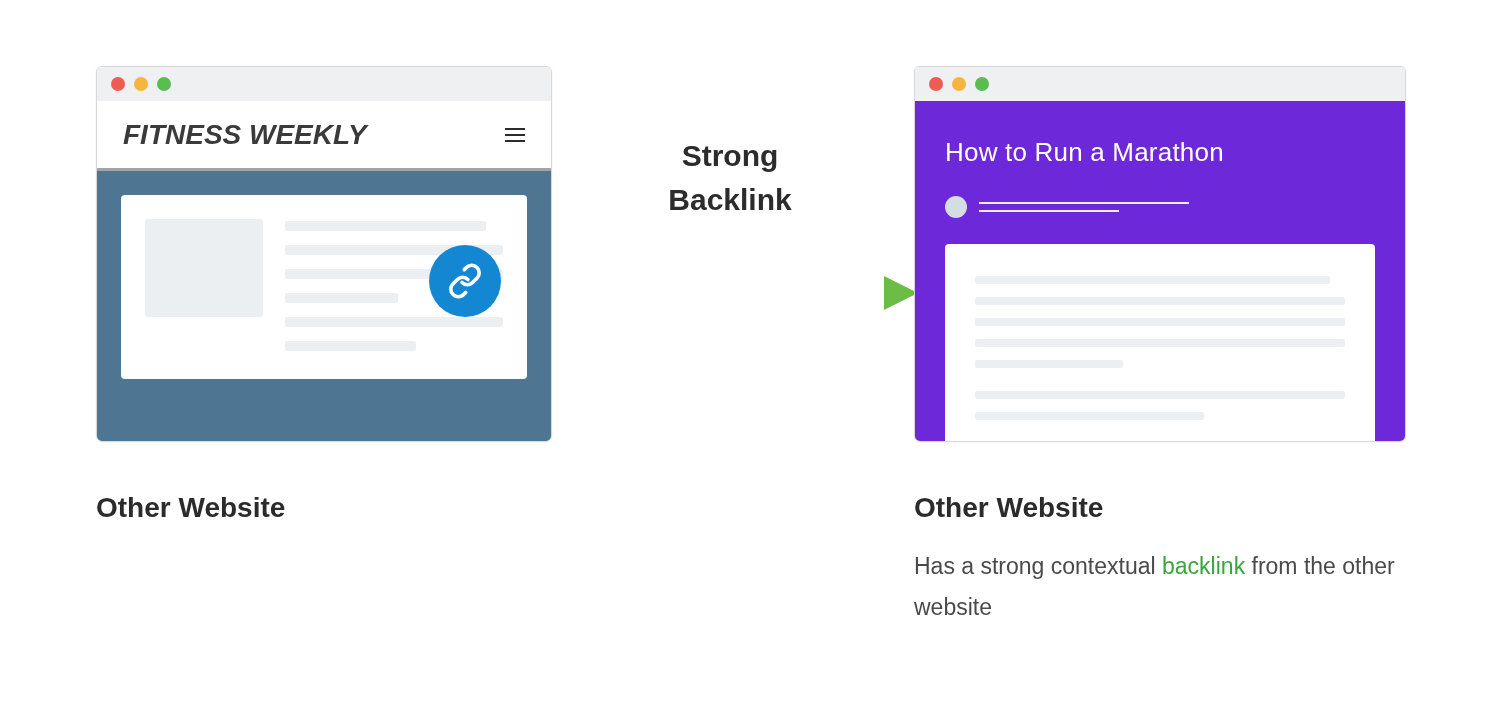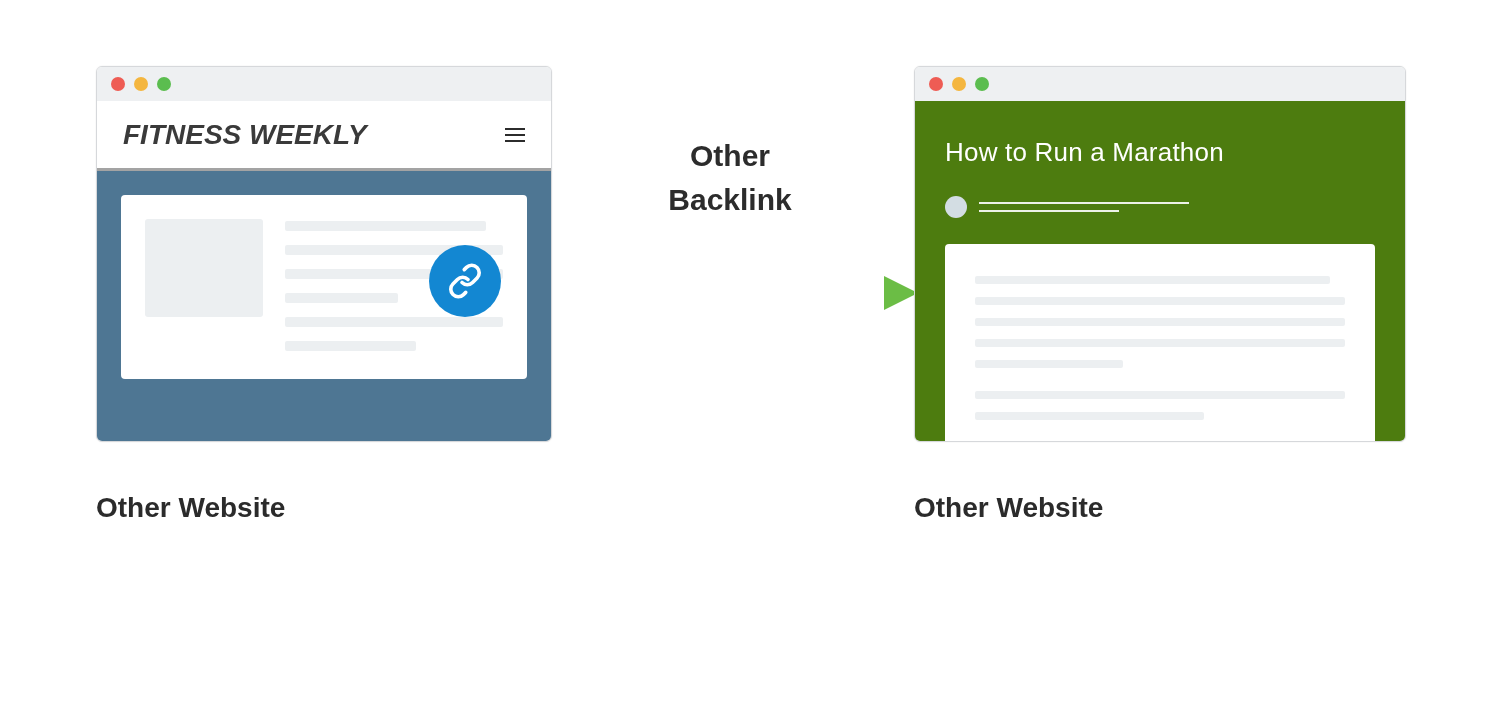--- a/index.html
+++ b/index.html
@@ -128,21 +128,21 @@
   }
 
   
   #browser-right {
     left: 914px;
     top: 66px;
     width: 492px;
     height: 376px;
   }
   .right-body {
-    background: #4d7c0f;
+    background: #6d28d9;
     height: calc(100% - 34px);
     padding: 36px 30px 0 30px;
     color: #ffffff;
   }
   .page-heading {
     font-size: 26px;
     font-weight: 400;
     margin-bottom: 28px;
     letter-spacing: 0.2px;
   }
@@ -265,21 +265,21 @@
           <svg width="36" height="36" viewBox="0 0 24 24" fill="none" stroke="#ffffff" stroke-width="2.4" stroke-linecap="round" stroke-linejoin="round">
             <path d="M10 13a5 5 0 0 0 7.07 0l3-3a5 5 0 0 0-7.07-7.07l-1.5 1.5"></path>
             <path d="M14 11a5 5 0 0 0-7.07 0l-3 3a5 5 0 0 0 7.07 7.07l1.5-1.5"></path>
           </svg>
         </div>
       </div>
     </div>
   </div>
 
   <div class="center-label">
-    <span>Other</span><br>
+    <span>Strong</span><br>
     <span>Backlink</span>
   </div>
 
   <div class="arrow-wrap">
     <svg width="450" height="46" viewBox="0 0 450 46">
       <defs>
         <linearGradient id="arrowgrad" x1="0%" y1="0%" x2="100%" y2="0%">
           <stop offset="0%" stop-color="#1387d2"></stop>
           <stop offset="55%" stop-color="#4bb46b"></stop>
           <stop offset="100%" stop-color="#6bbd45"></stop>
@@ -317,15 +317,18 @@
       </div>
     </div>
   </div>
 
   <div id="caption-left" class="caption">
     <div class="cap-title">Other Website</div>
   </div>
 
   <div id="caption-right" class="caption">
     <div class="cap-title">Other Website</div>
+    <div class="cap-text">
+      <span>Has a strong contextual </span><span class="highlight">backlink</span><span> from the other website</span>
+    </div>
   </div>
 
 </div>
 
 </body></html>

